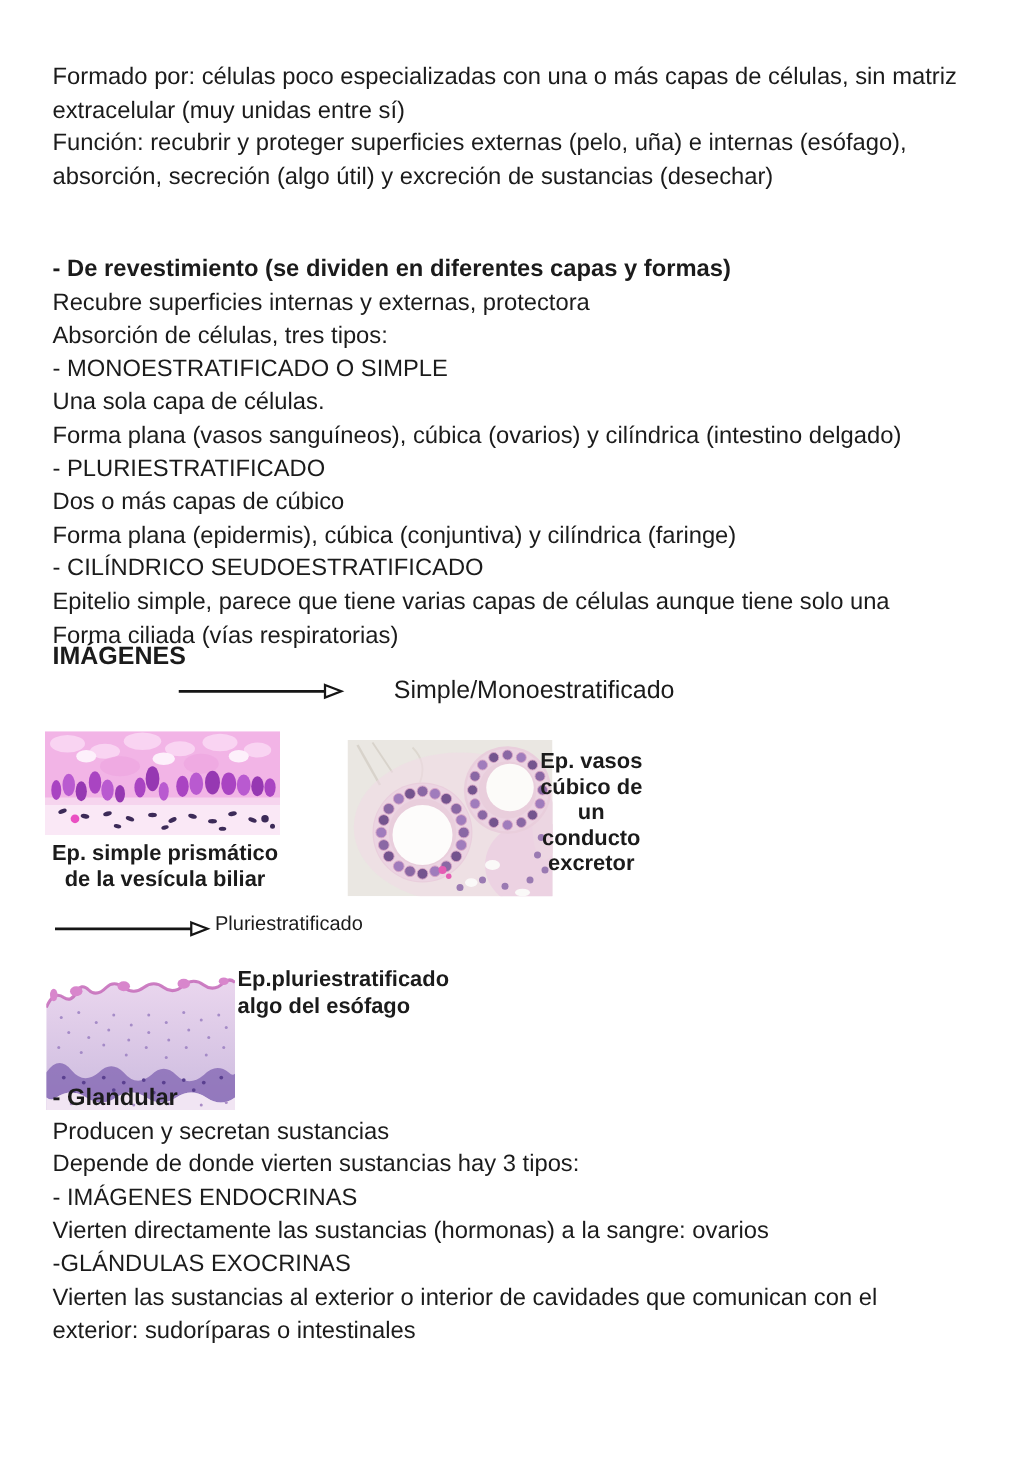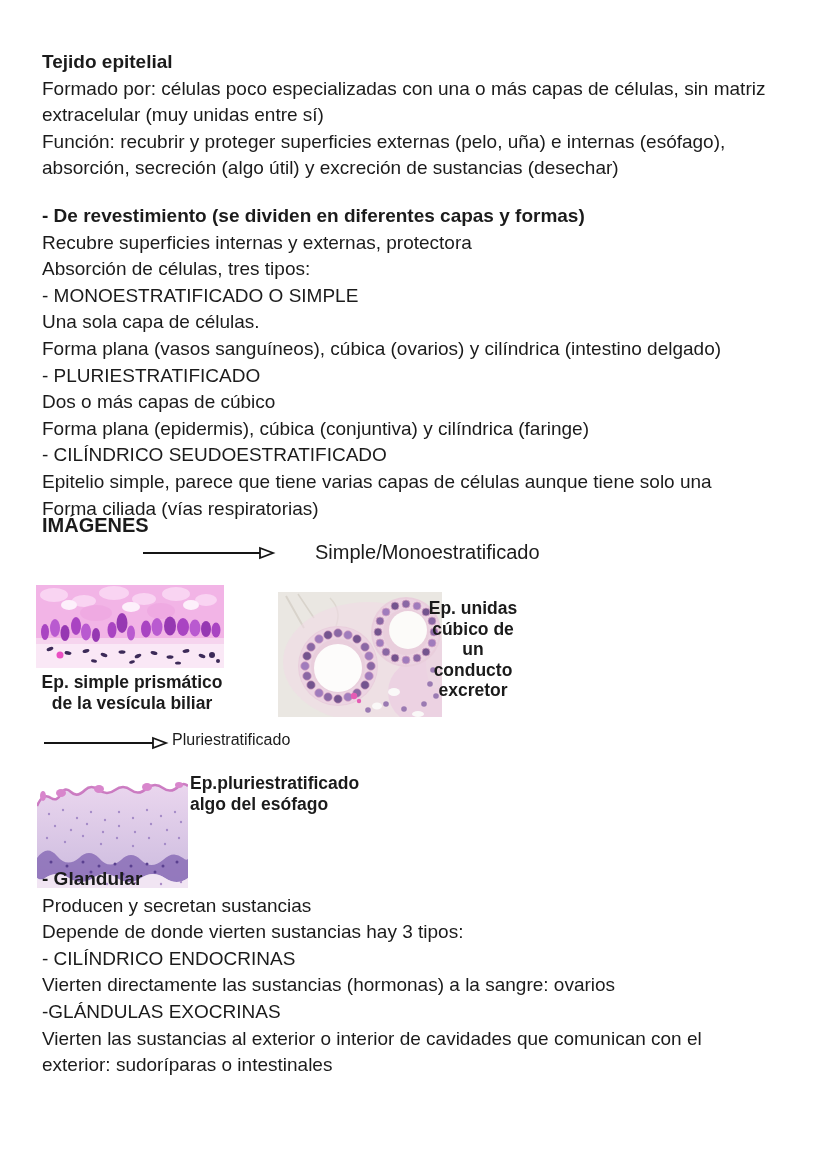--- a/index.html
+++ b/index.html
@@ -22,21 +22,20 @@
   .fig3{position:absolute;left:37px;top:762px;}
   .cap3{position:absolute;left:190px;top:773px;width:182px;text-align:left;font-weight:bold;font-size:17.5px;line-height:21px;}
   svg{display:block;}
 </style>
 </head>
 <body>
 
 <div class="page">
 
   <div class="sec" style="top:49px;">
-    <div class="ln bold">Tejido epitelial</div>
     <div class="ln">Formado por: células poco especializadas con una o más capas de células, sin matriz</div>
     <div class="ln">extracelular (muy unidas entre sí)</div>
     <div class="ln">Función: recubrir y proteger superficies externas (pelo, uña)  e internas (esófago),</div>
     <div class="ln">absorción, secreción (algo útil) y excreción de sustancias (desechar)</div>
   </div>
 
   <div class="sec" style="top:203px;">
     <div class="ln bold">- De revestimiento (se dividen en diferentes capas y formas)</div>
     <div class="ln">Recubre superficies internas y externas, protectora</div>
     <div class="ln">Absorción de células, tres tipos:</div>
@@ -178,21 +177,21 @@
         <circle cx="108" cy="112" r="2.8" fill="#9a7ab2"></circle>
       <circle cx="90" cy="118" r="2.8" fill="#9a7ab2"></circle>
       <ellipse cx="116" cy="100" rx="6" ry="4" fill="#faf9f8"></ellipse>
       <ellipse cx="99" cy="114" rx="5" ry="3.5" fill="#faf9f8"></ellipse>
       <ellipse cx="140" cy="122" rx="6" ry="3" fill="#faf9f8"></ellipse>
       <circle cx="76" cy="104" r="3.2" fill="#e55cb4"></circle>
         <circle cx="81" cy="109" r="2.2" fill="#e55cb4"></circle>
     </svg>
   </div>
   <div class="cap2">
-    <div>Ep. unidas</div>
+    <div>Ep. vasos</div>
     <div>cúbico de</div>
     <div>un</div>
     <div>conducto</div>
     <div>excretor</div>
   </div>
 
   <div class="arrow2">
     <svg width="126" height="14" viewBox="0 0 126 14">
       <line x1="1" y1="7" x2="110" y2="7" stroke="#151515" stroke-width="2.2"></line>
       <path d="M110,2 L123,7 L110,12 Z" fill="#ffffff" stroke="#151515" stroke-width="1.8"></path>
@@ -275,20 +274,20 @@
   </div>
   <div class="cap3">
     <div>Ep.pluriestratificado</div>
     <div>algo del esófago</div>
   </div>
 
   <div class="sec" style="top:866px;">
     <div class="ln bold">- Glandular</div>
     <div class="ln">Producen y secretan sustancias</div>
     <div class="ln">Depende de donde vierten sustancias hay 3 tipos:</div>
-    <div class="ln">- CILÍNDRICO ENDOCRINAS</div>
+    <div class="ln">- IMÁGENES ENDOCRINAS</div>
     <div class="ln">Vierten directamente las sustancias (hormonas) a la sangre: ovarios</div>
     <div class="ln">-GLÁNDULAS EXOCRINAS</div>
     <div class="ln">Vierten las sustancias al exterior o interior de cavidades que comunican con el</div>
     <div class="ln">exterior: sudoríparas o intestinales</div>
   </div>
 
 </div>
 
 </body></html>

